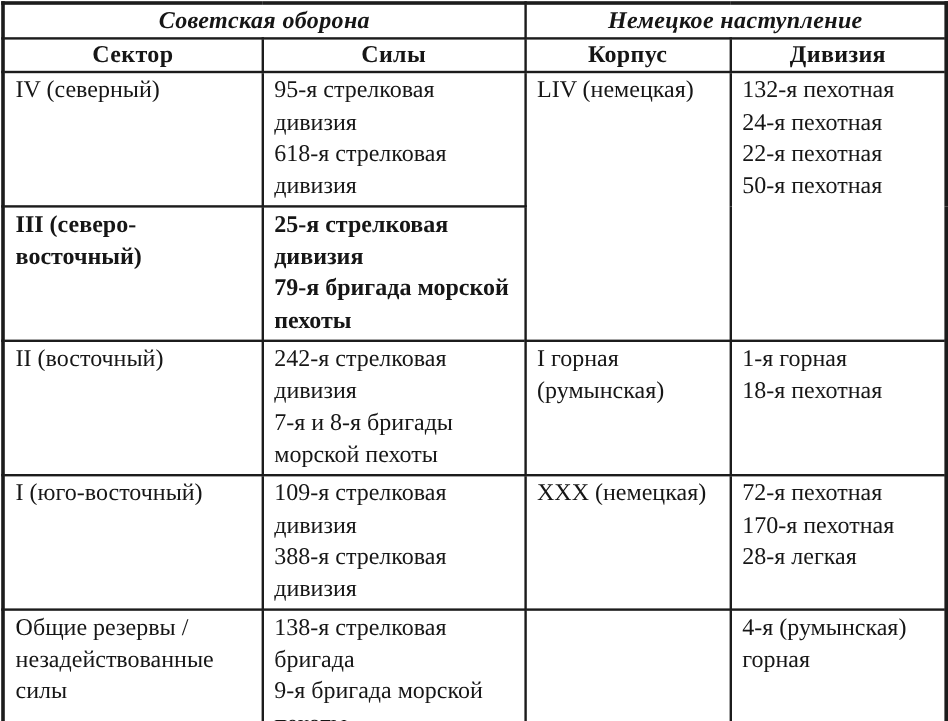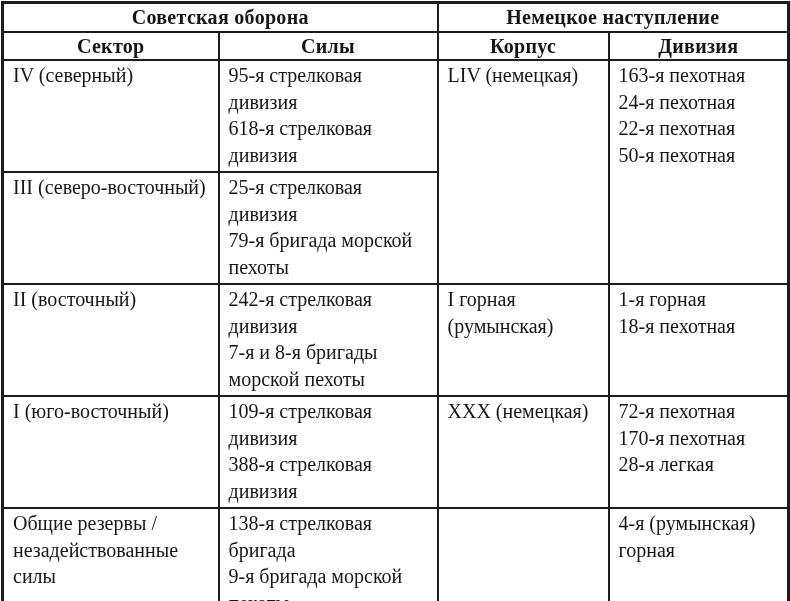--- a/index.html
+++ b/index.html
@@ -40,24 +40,24 @@
   table.battle-table {
     border: 3px solid #1c1c1c;
   }
   table.battle-table th {
     font-weight: bold;
     text-align: center;
     vertical-align: middle;
     padding: 0 4px;
     letter-spacing: 0.3px;
   }
-  tr.group-row  { height: 28px; }
+  tr.group-row  { height: 28px; font-style: italic; }
   tr.header-row { height: 23px; }
   tr.row-iv  { height: 112px; padding-left: 37px; }
-  tr.row-iii { height: 107px; }
+  tr.row-iii { height: 107px; font-weight: bold; }
   tr.row-ii  { height: 110px; }
   tr.row-i   { height: 104px; margin-left: 14px; }
   tr.row-res { height: 107px; }
 
   table.battle-table td {
     vertical-align: top;
     text-align: left;
     padding: 1px 10px 3px 9px;
   }
   .unit-line { display: block; }
@@ -87,21 +87,21 @@
     </thead>
     <tbody>
       <tr class="row-iv">
         <td>IV (северный)</td>
         <td>
             <div class="unit-line">95-я стрелковая дивизия</div>
             <div class="unit-line">618-я стрелковая дивизия</div>
           </td>
         <td rowspan="2">LIV (немецкая)</td>
         <td rowspan="2">
-            <div class="unit-line">163-я пехотная</div>
+            <div class="unit-line">132-я пехотная</div>
             <div class="unit-line">24-я пехотная</div>
             <div class="unit-line">22-я пехотная</div>
             <div class="unit-line">50-я пехотная</div>
           </td>
       </tr>
       <tr class="row-iii">
         <td>III (северо-восточный)</td>
         <td>
             <div class="unit-line">25-я стрелковая дивизия</div>
             <div class="unit-line">79-я бригада морской пехоты</div>

